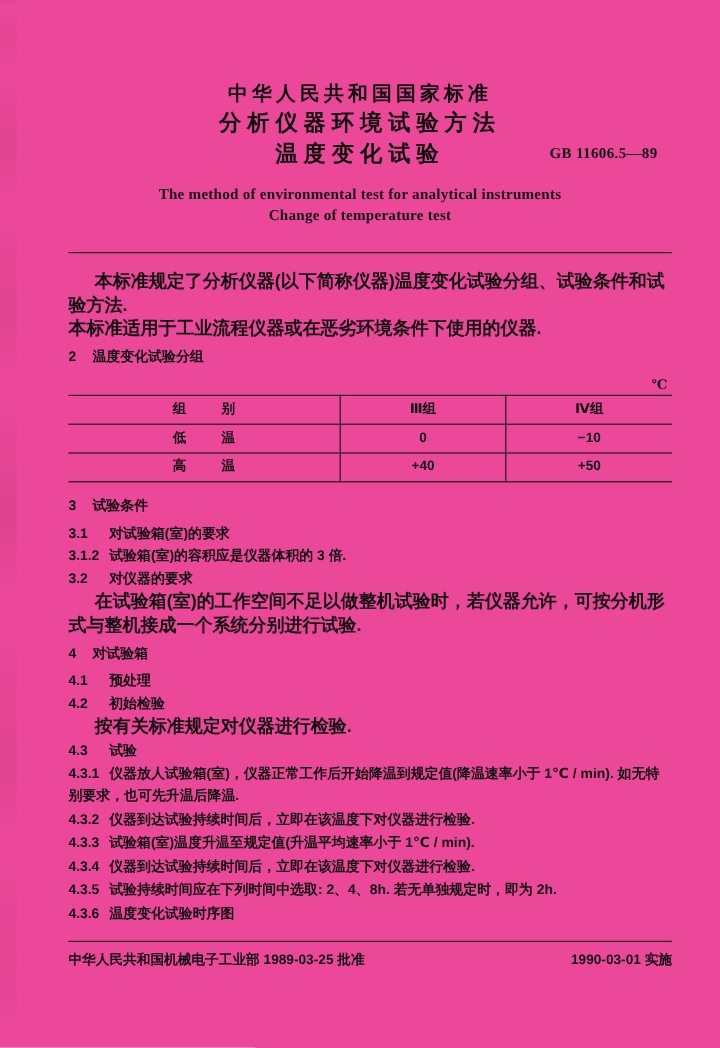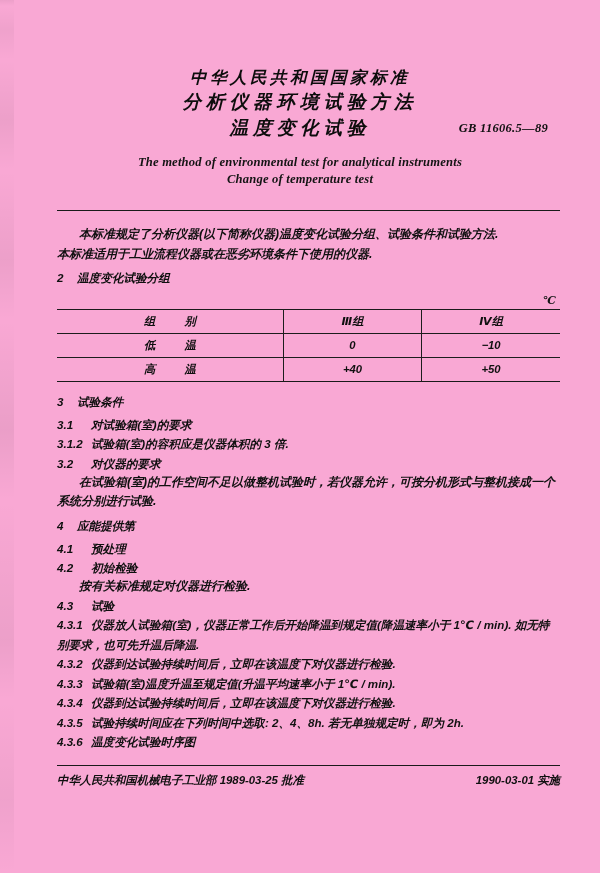--- a/index.html
+++ b/index.html
@@ -11,22 +11,21 @@
     width: 600px;
     height: 873px;
     font-family: "Liberation Serif", "DejaVu Serif", serif;
     color: #111111;
     position: relative;
     overflow: hidden;
   }
   .page {
     position: absolute;
     inset: 0;
-    background: #f9a8d4;
-    font-style: italic;
+    background: #ec4899;
   }
   
   .scan-edge {
     position: absolute;
     left: 0; top: 0;
     width: 14px; height: 873px;
     background:
       linear-gradient(to bottom,
         rgba(0,0,0,0.05) 0px, rgba(0,0,0,0.0) 6px,
         rgba(0,0,0,0.04) 30px, rgba(0,0,0,0.0) 60px,
@@ -101,21 +100,21 @@
     color: #0f0f0f;
     margin: 0 40px 0 57px;
     line-height: 19px;
   }
   .sec .num { display: inline-block; min-width: 13px; }
   .sec .num-3 { display: inline-block; min-width: 27px; }
   .sec .gap { display: inline-block; width: 7px; }
 
   .para {
     font-family: "Liberation Sans", "DejaVu Sans", sans-serif;
-    font-size: 12px;
+    font-size: 15px;
     color: #111111;
     margin: 0 40px 0 57px;
     line-height: 19.5px;
     font-weight: bold;
   }
   .para.indent { text-indent: 22px; }
 
   .num-para {
     font-family: "Liberation Sans", "DejaVu Sans", sans-serif;
     font-size: 11.6px;
@@ -259,21 +258,21 @@
       <span class="lbl">3.1.2</span><span>试验箱(室)的容积应是仪器体积的 3 倍.</span>
     </div>
     <div class="sec">
       <span class="num-3">3.2</span><span class="gap"></span><span>对仪器的要求</span>
     </div>
     <div class="para indent">在试验箱(室)的工作空间不足以做整机试验时，若仪器允许，可按分机形式与整机接成一个系统分别进行试验.</div>
 
     <div class="sp-4"></div>
 
     <div class="sec">
-      <span class="num">4</span><span class="gap"></span><span>应能提供第</span>
+      <span class="num">4</span><span class="gap"></span><span>对试验箱</span>
     </div>
     <div class="sp-4"></div>
     <div class="sec">
       <span class="num-3">4.1</span><span class="gap"></span><span>预处理</span>
     </div>
     <div class="sec">
       <span class="num-3">4.2</span><span class="gap"></span><span>初始检验</span>
     </div>
     <div class="para indent">按有关标准规定对仪器进行检验.</div>
     <div class="sec">

